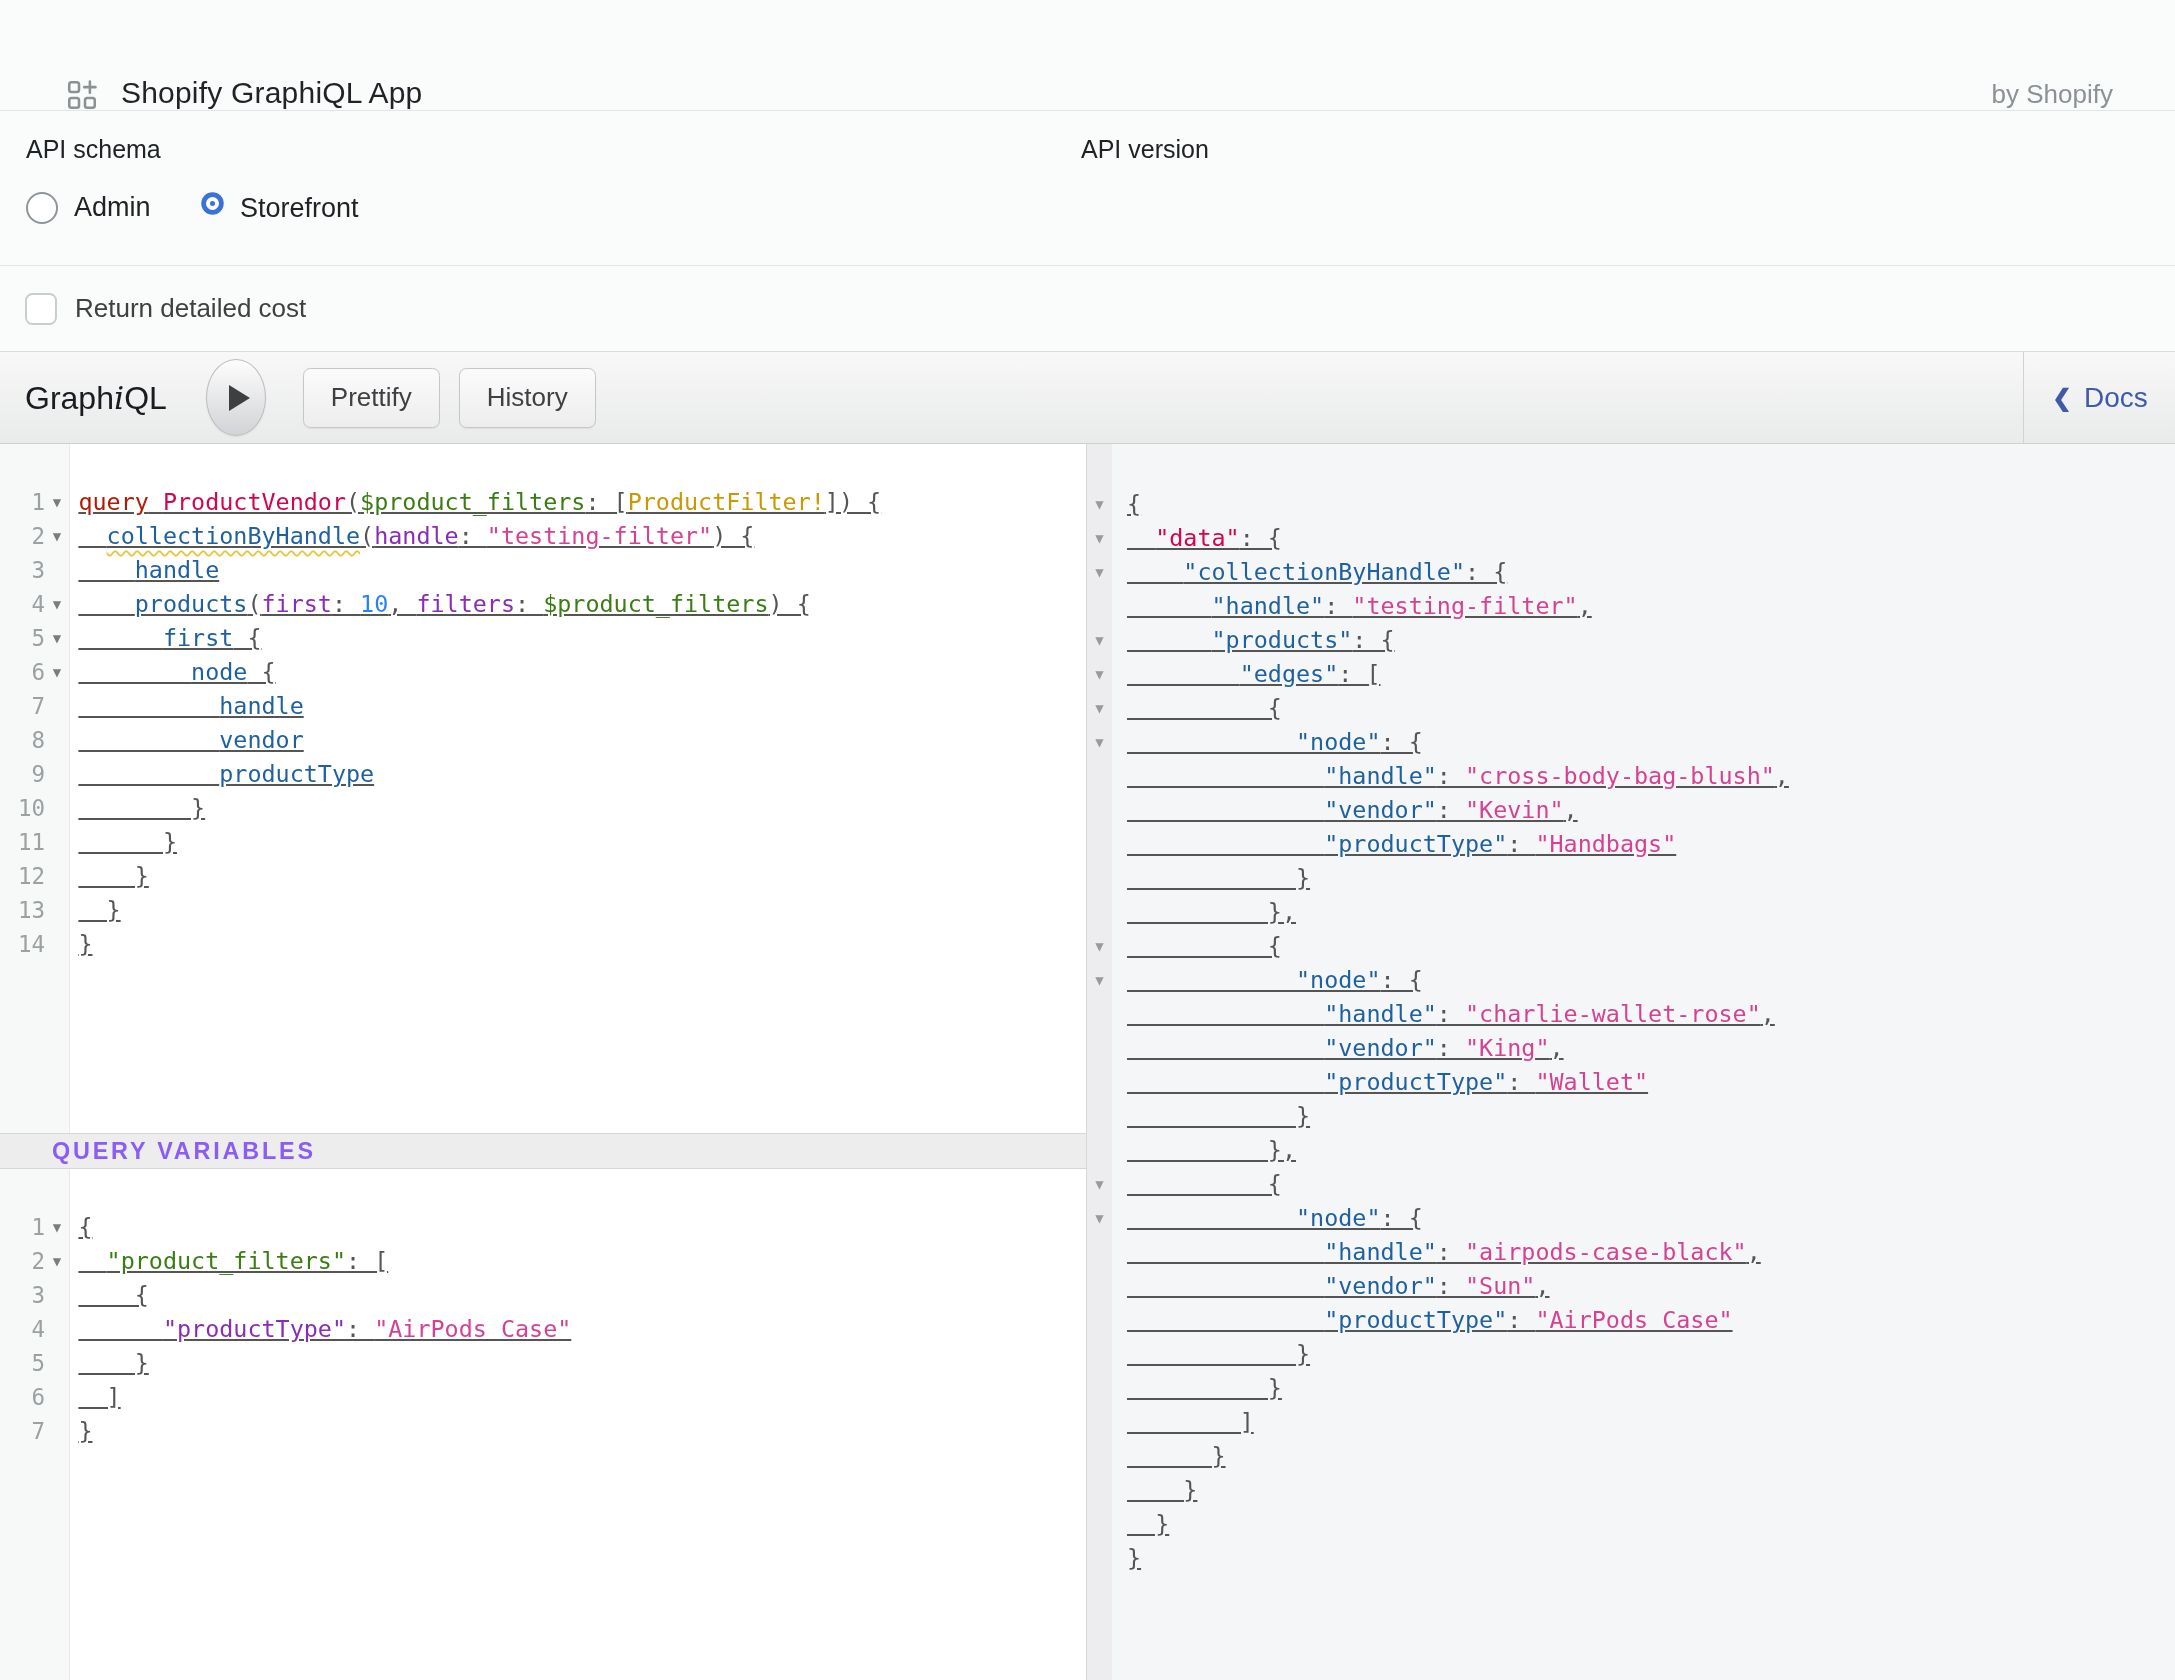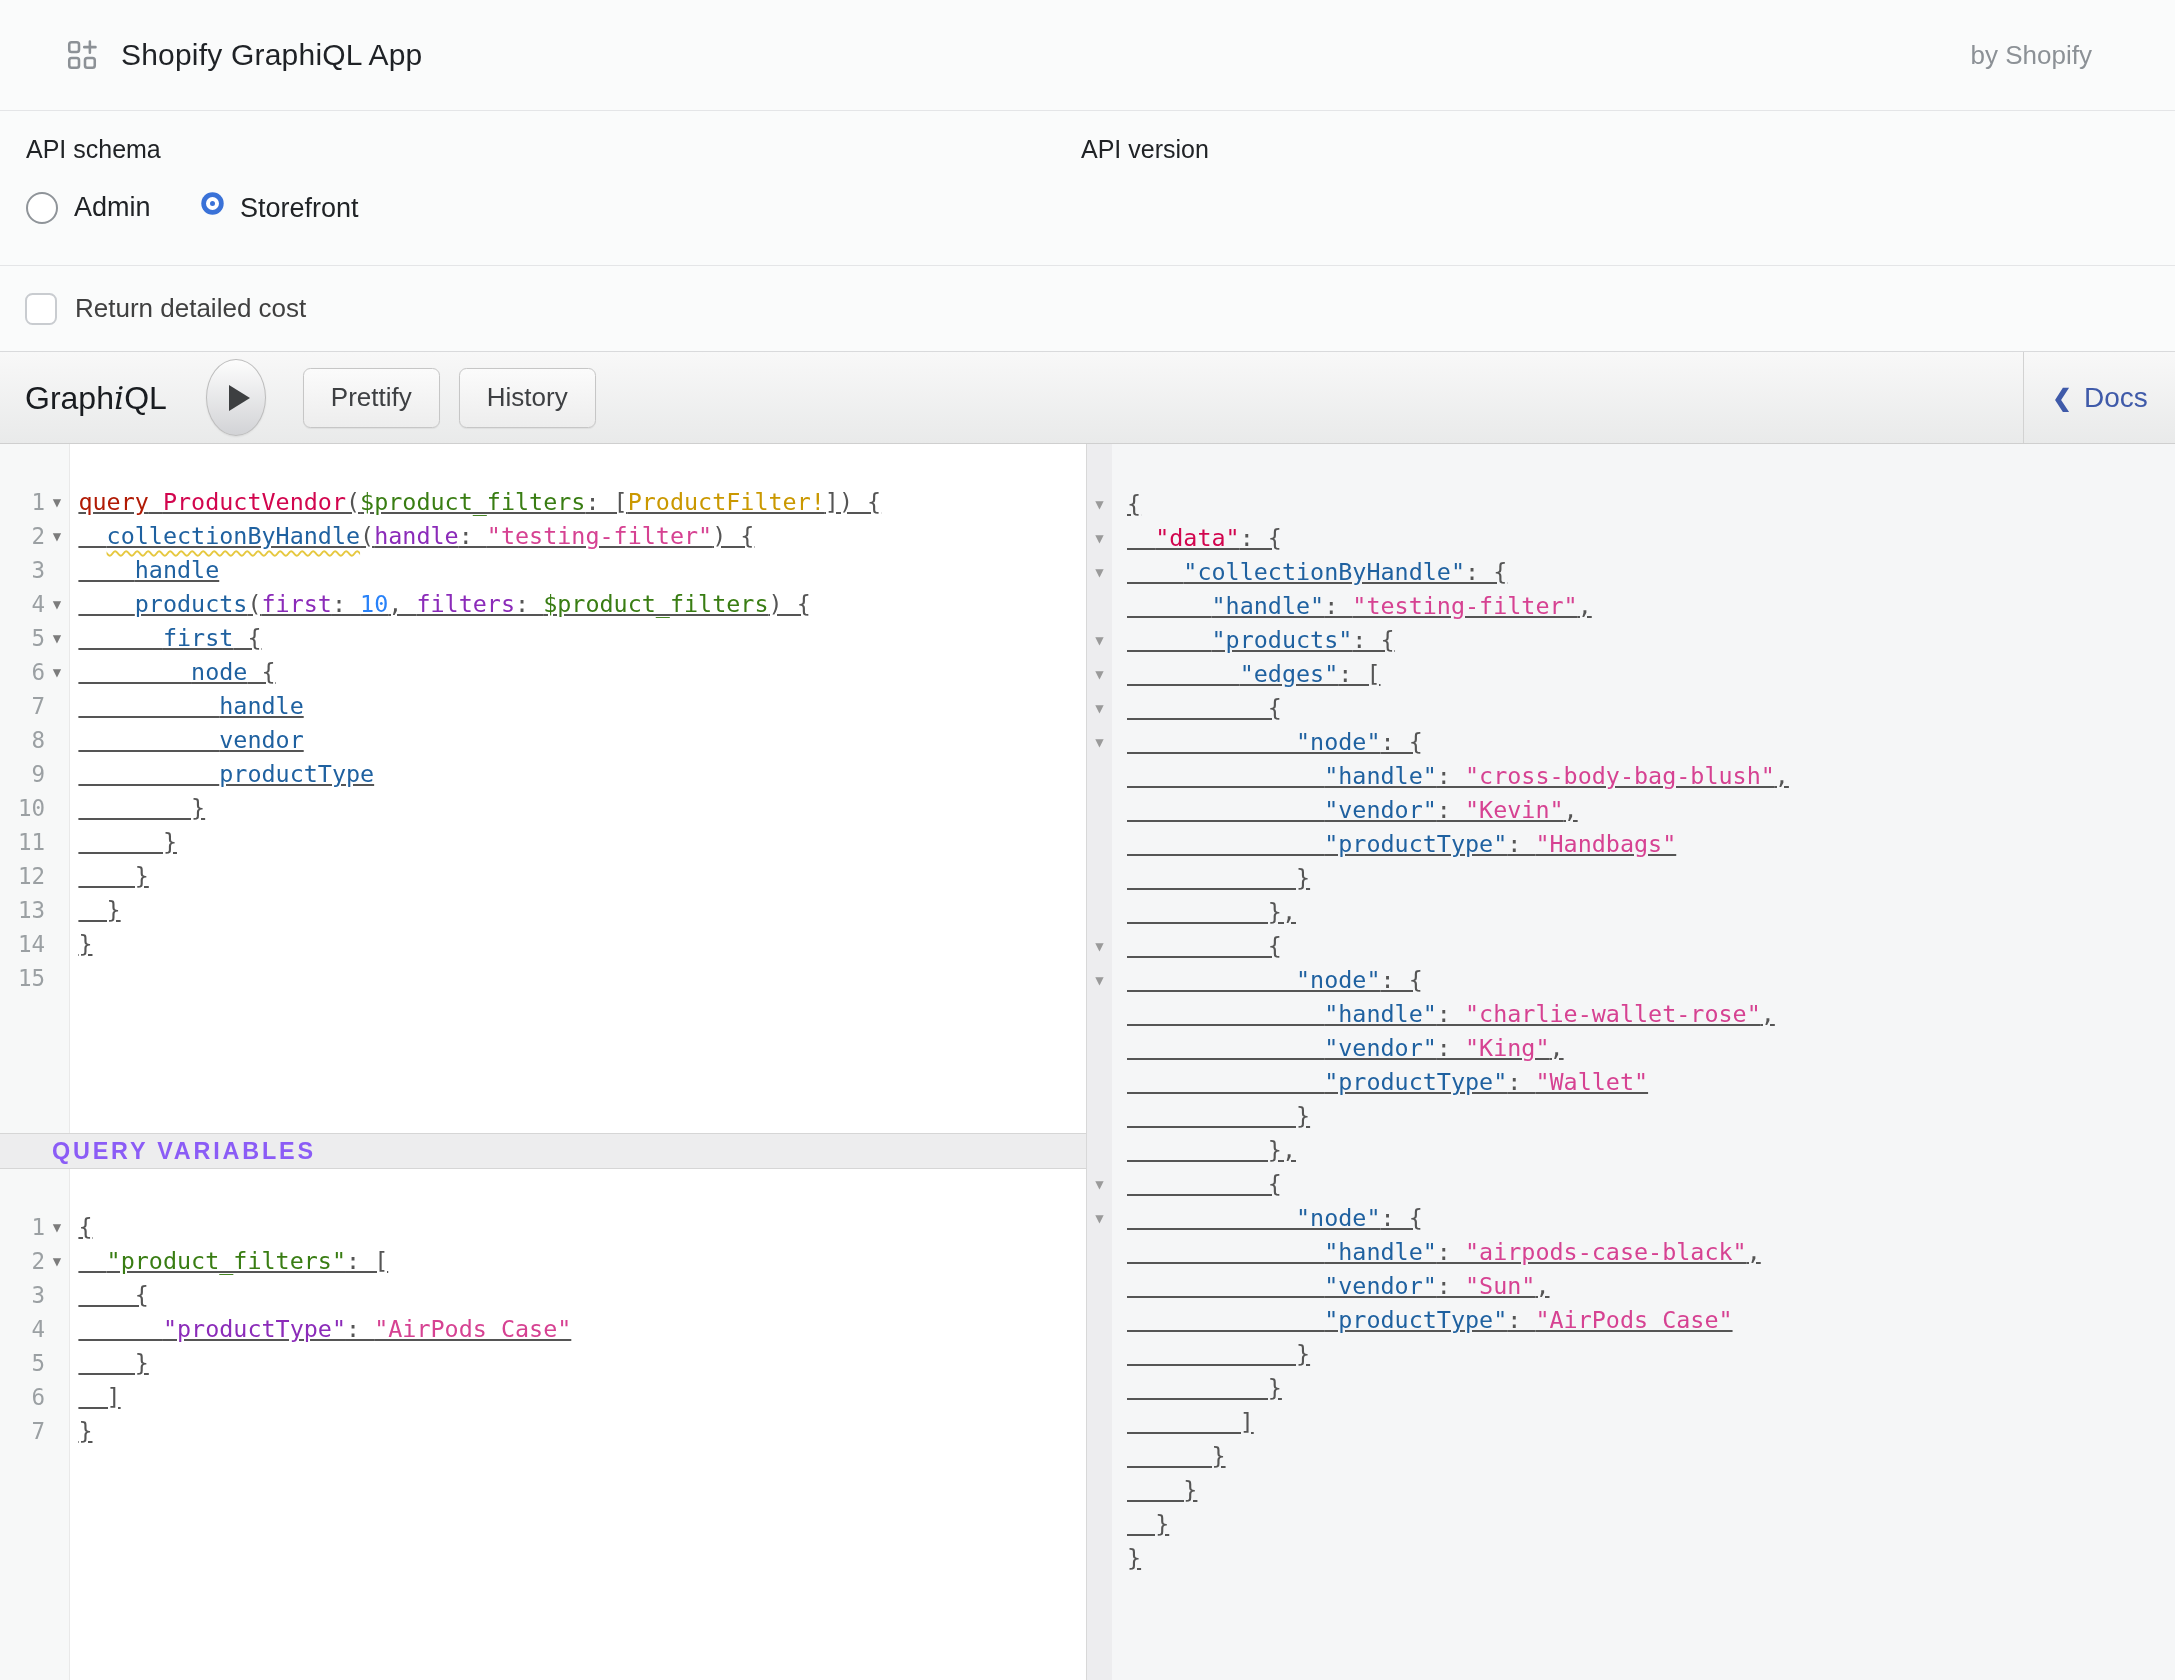--- a/index.html
+++ b/index.html
@@ -1,19 +1,19 @@
 <!DOCTYPE html>
 <html style="font-size:15px"><head>
 <meta charset="utf-8">
 <style>
   * { margin:0; padding:0; box-sizing:border-box; }
   html,body { width:2176px; height:1681px; background:#fff; font-family:"Liberation Sans",sans-serif; overflow:hidden; }
 
   
-  .header { height:111px; background:#fafbfb; border-bottom:0.9px solid #e4e5e7; display:flex; align-items:center; padding:0 84px 0 67px; }
+  .header { height:111px; background:#fafbfb; border-bottom:0.9px solid #e4e5e7; display:flex; align-items:flex-end; padding:0 63px 0 67px; }
   .apps-icon { width:30px; height:30px; margin-right:24px; flex:none; }
   .title { font-size:30px; font-weight:500; color:#1f2226; letter-spacing:0.2px; }
   .byline { margin-left:auto; font-size:26px; color:#8c9196; }
 
   .config { height:155px; background:#fafbfb; border-bottom:0.9px solid #e4e5e7; position:relative; }
   .config-label { font-size:25px; color:#202326; }
   .config-left { position:absolute; left:26px; top:24px; }
   .radios { margin-top:28px; display:flex; align-items:center; }
   .radio-group { display:flex; align-items:flex-start; margin-right:51px; }
   .radio { width:32px; height:32px; border-radius:50%; background:#fff; border:2.8px solid #8f9499; flex:none; }
@@ -195,25 +195,20 @@
           <div class="cl">
             <span class="ln">13</span>
             <span class="fold"></span>
             <span class="lc"><span class="tk-pn">  }</span></span>
           </div>
           <div class="cl">
             <span class="ln">14</span>
             <span class="fold"></span>
             <span class="lc"><span class="tk-pn">}</span></span>
           </div>
-          <div class="cl">
-            <span class="ln">15</span>
-            <span class="fold"></span>
-            <span class="lc"></span>
-          </div>
         </div>
     </div>
     <div class="vars-title">QUERY VARIABLES</div>
     <div class="vars-editor">
       <div class="lines" id="vars-lines">
           <div class="cl">
             <span class="ln">1</span>
             <span class="fold">▼</span>
             <span class="lc"><span class="tk-pn">{</span></span>
           </div>

